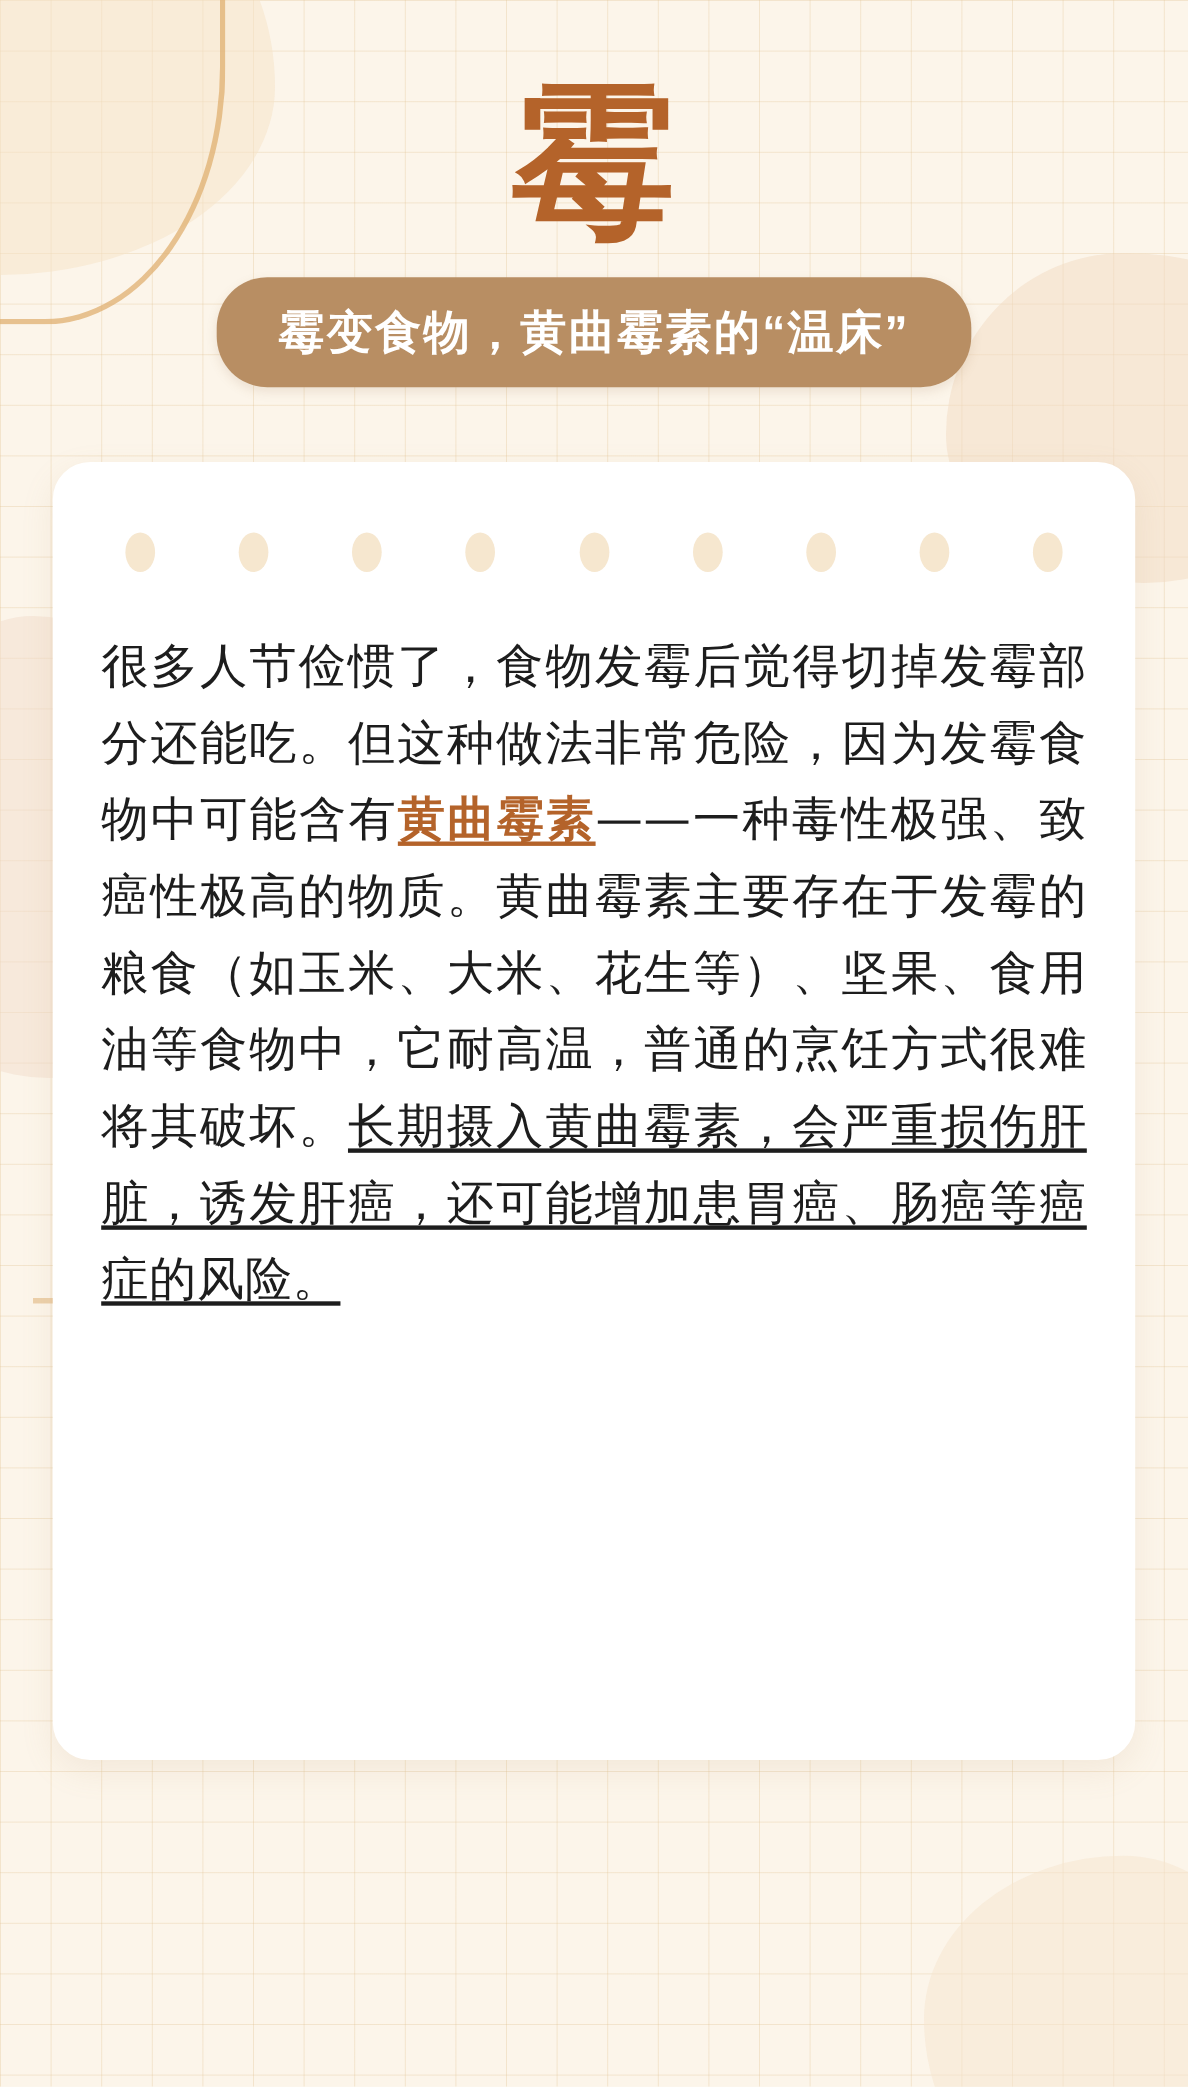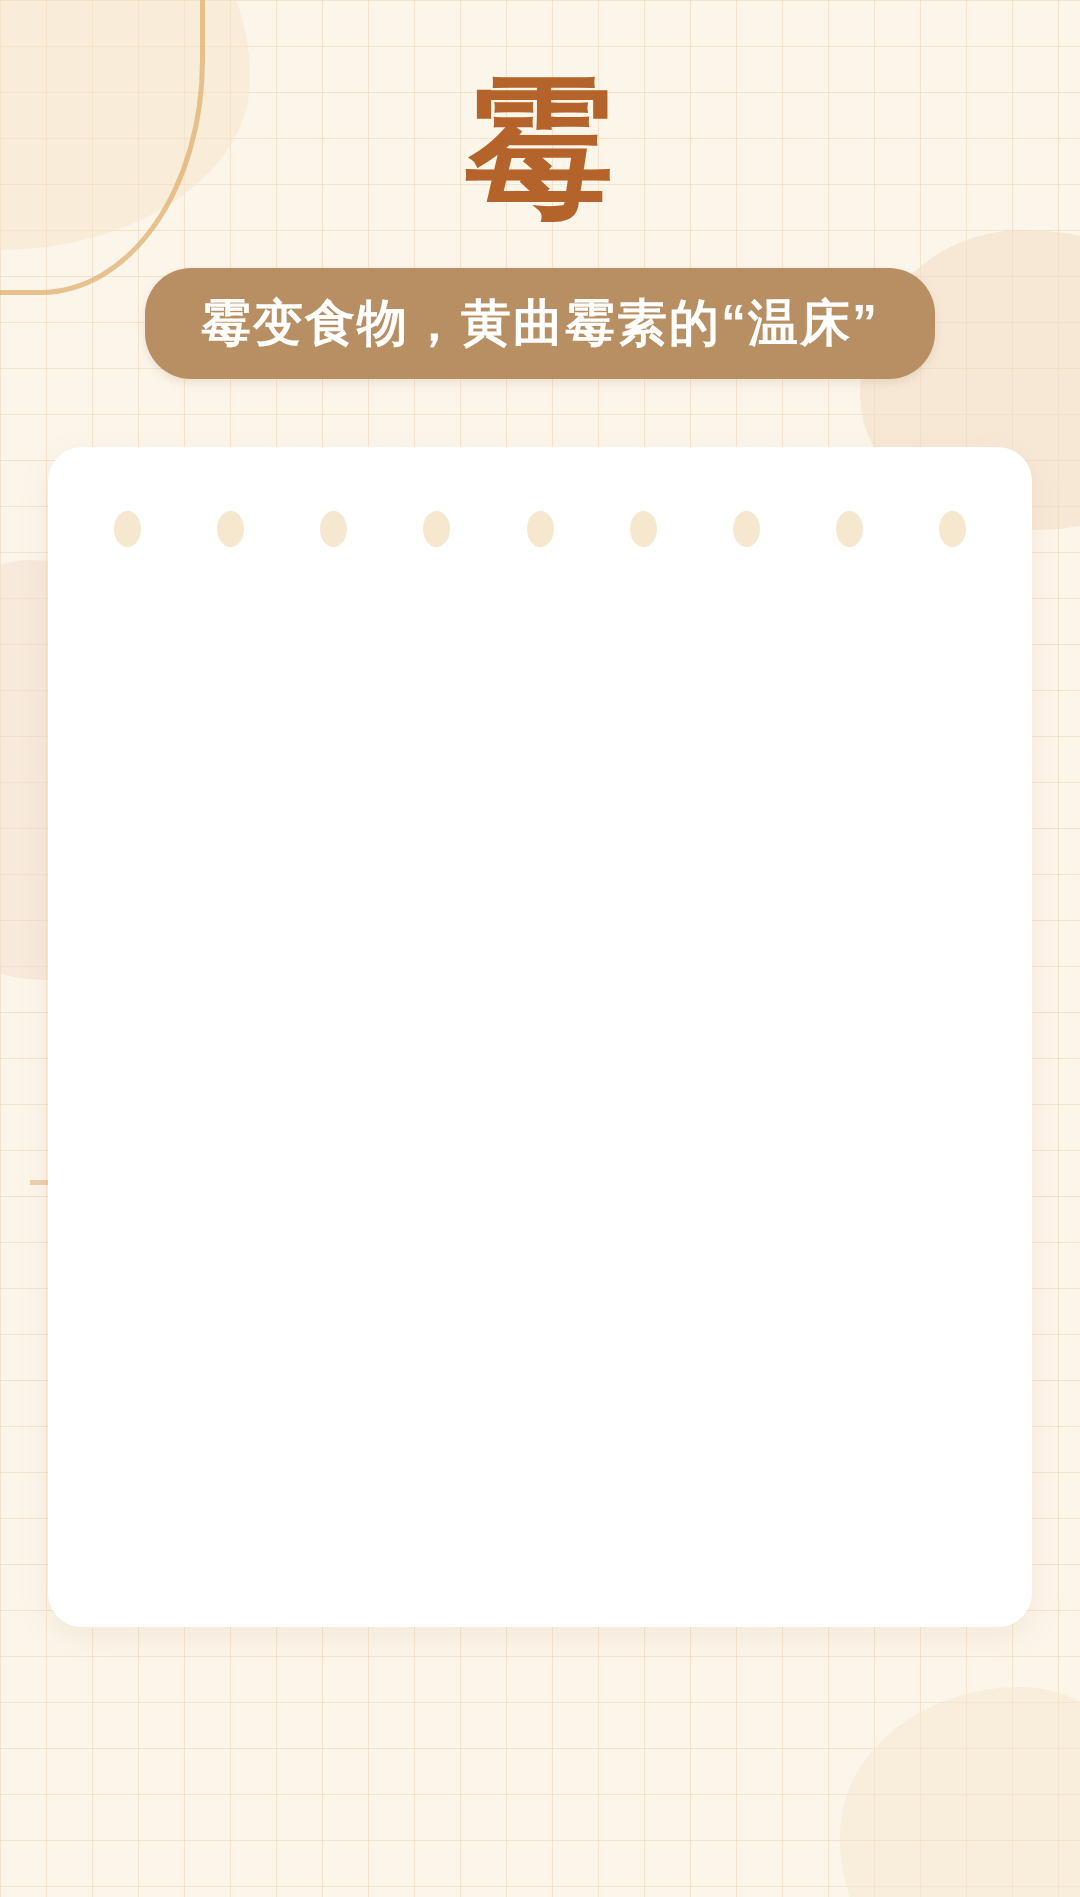--- a/index.html
+++ b/index.html
@@ -96,24 +96,24 @@
   .big-char {
     font-family: "DejaVu Serif", serif;
     font-size: 150px;
     font-weight: bold;
     color: #b4632a;
     line-height: 1;
     letter-spacing: 2px;
   }
   .title-pill {
     display: inline-block;
-    margin-top: 46px;
+    margin-top: 30px;
     background: #b88e63;
     color: #ffffff;
-    font-size: 50px;
+    font-size: 42px;
     font-weight: bold;
     letter-spacing: 2px;
     padding: 22px 56px;
     border-radius: 46px;
     box-shadow: 0 4px 10px rgba(150, 110, 70, 0.15);
   }
 
   
   .card {
     position: relative;
@@ -185,14 +185,17 @@
     <span class="dot"></span>
     <span class="dot"></span>
     <span class="dot"></span>
     <span class="dot"></span>
     <span class="dot"></span>
     <span class="dot"></span>
     <span class="dot"></span>
     <span class="dot"></span>
   </div>
 
+  <p class="para first">
+    <span>很多人节俭惯了，食物发霉后觉得切掉发霉部分还能吃。但这种做法非常危险，因为发霉食物中可能含有</span><span class="hl">黄曲霉素</span><span>——一种毒性极强、致癌性极高的物质。黄曲霉素主要存在于发霉的粮食（如玉米、大米、花生等）、坚果、食用油等食物中，它耐高温，普通的烹饪方式很难将其破坏。</span><span class="ul">长期摄入黄曲霉素，会严重损伤肝脏，诱发肝癌，还可能增加患胃癌、肠癌等癌症的风险。</span>
+  </p>
 
 </div>
 
 </body></html>

